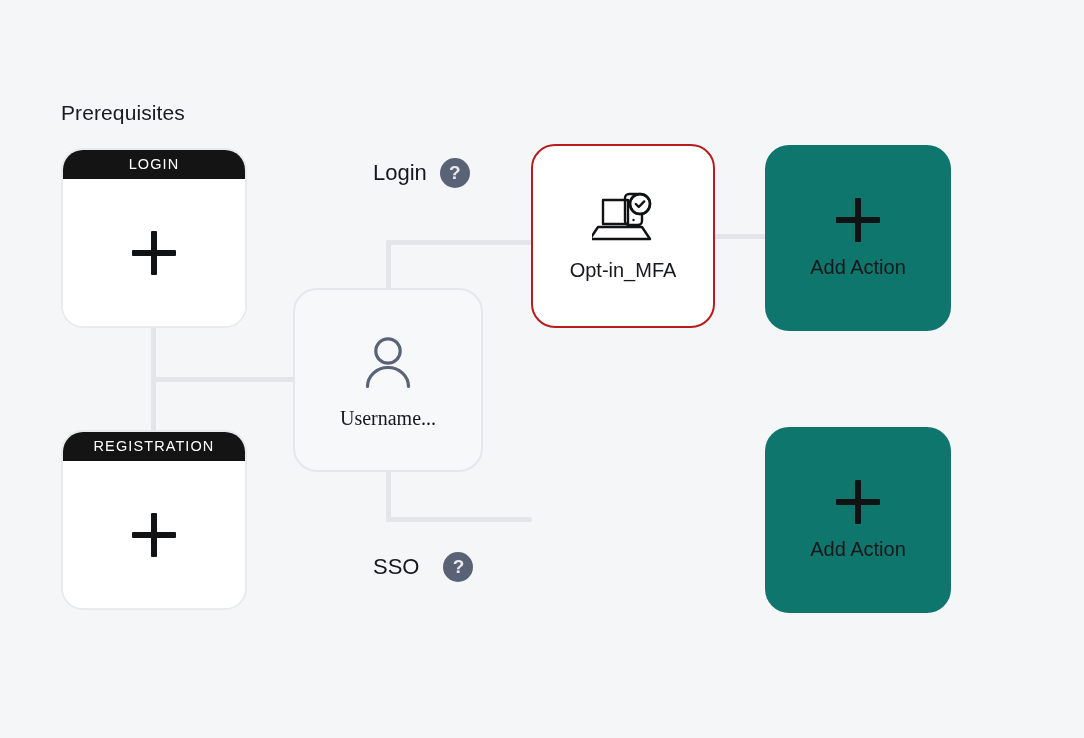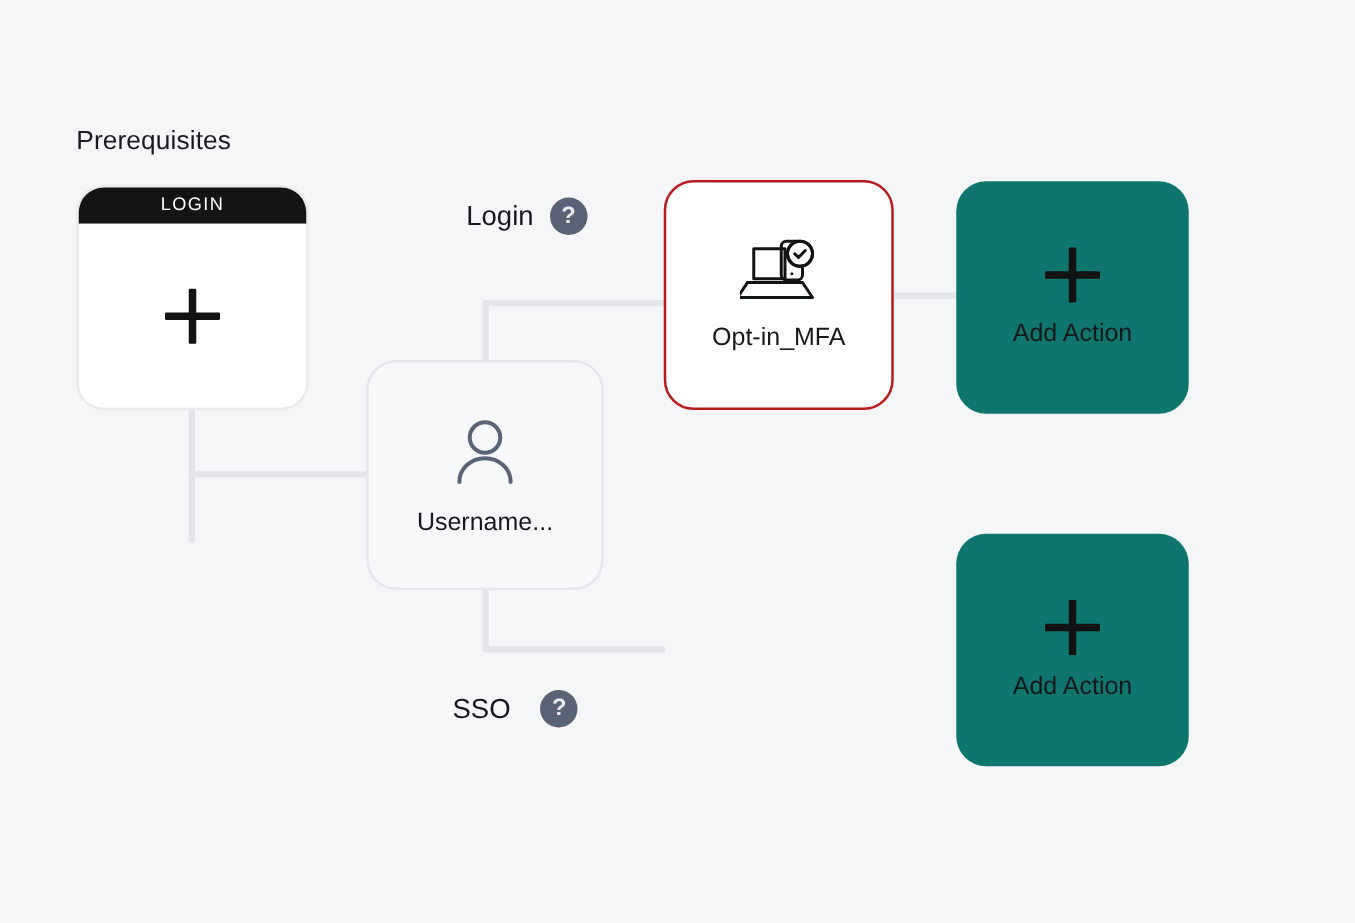--- a/index.html
+++ b/index.html
@@ -99,20 +99,21 @@
     height: 184px;
     background: #f7f8fa;
     border: 2px solid #e6e7ea;
     border-radius: 24px;
     z-index: 3;
     display: flex;
     flex-direction: column;
     align-items: center;
     justify-content: center;
     gap: 10px;
+    font-family: Liberation Serif, serif;
   }
   #username-card .node-label {
     font-size: 20px;
     color: #17181b;
   }
 
   
   #mfa-card {
     position: absolute;
     left: 531px;
@@ -199,21 +200,21 @@
     color: #e8eaef;
     font-size: 19px;
     font-weight: bold;
     display: flex;
     align-items: center;
     justify-content: center;
     line-height: 1;
     padding-bottom: 1px;
   }
   #label-login { left: 373px; top: 158px; }
-  #label-sso { left: 362px; top: 552px; gap: 24px; }
+  #label-sso { left: 373px; top: 552px; gap: 24px; }
 </style>
 </head>
 <body>
 
 <div id="canvas">
 
   <div class="conn v" style="left:151px; top:326px; height:108px;"></div>
 
   <div class="conn h" style="left:151px; top:377px; width:146px;"></div>
 
@@ -227,20 +228,26 @@
 
   <div id="prereq-title">Prerequisites</div>
 
   <div id="login-card" class="prereq-card">
     <div class="prereq-head">LOGIN</div>
     <div class="prereq-body">
       <span class="plus-glyph"></span>
     </div>
   </div>
 
+  <div id="registration-card" class="prereq-card">
+    <div class="prereq-head">REGISTRATION</div>
+    <div class="prereq-body">
+      <span class="plus-glyph"></span>
+    </div>
+  </div>
 
   <div id="username-card">
     <span>
       <svg width="62" height="62" viewBox="0 0 62 62" fill="none" stroke="#5a6275" stroke-width="3.2" stroke-linecap="round">
         <circle cx="31" cy="20" r="12.2"></circle>
         <path d="M10.5 55.5 a20.5 19 0 0 1 41 0"></path>
       </svg>
     </span>
     <span class="node-label">Username...</span>
   </div>

